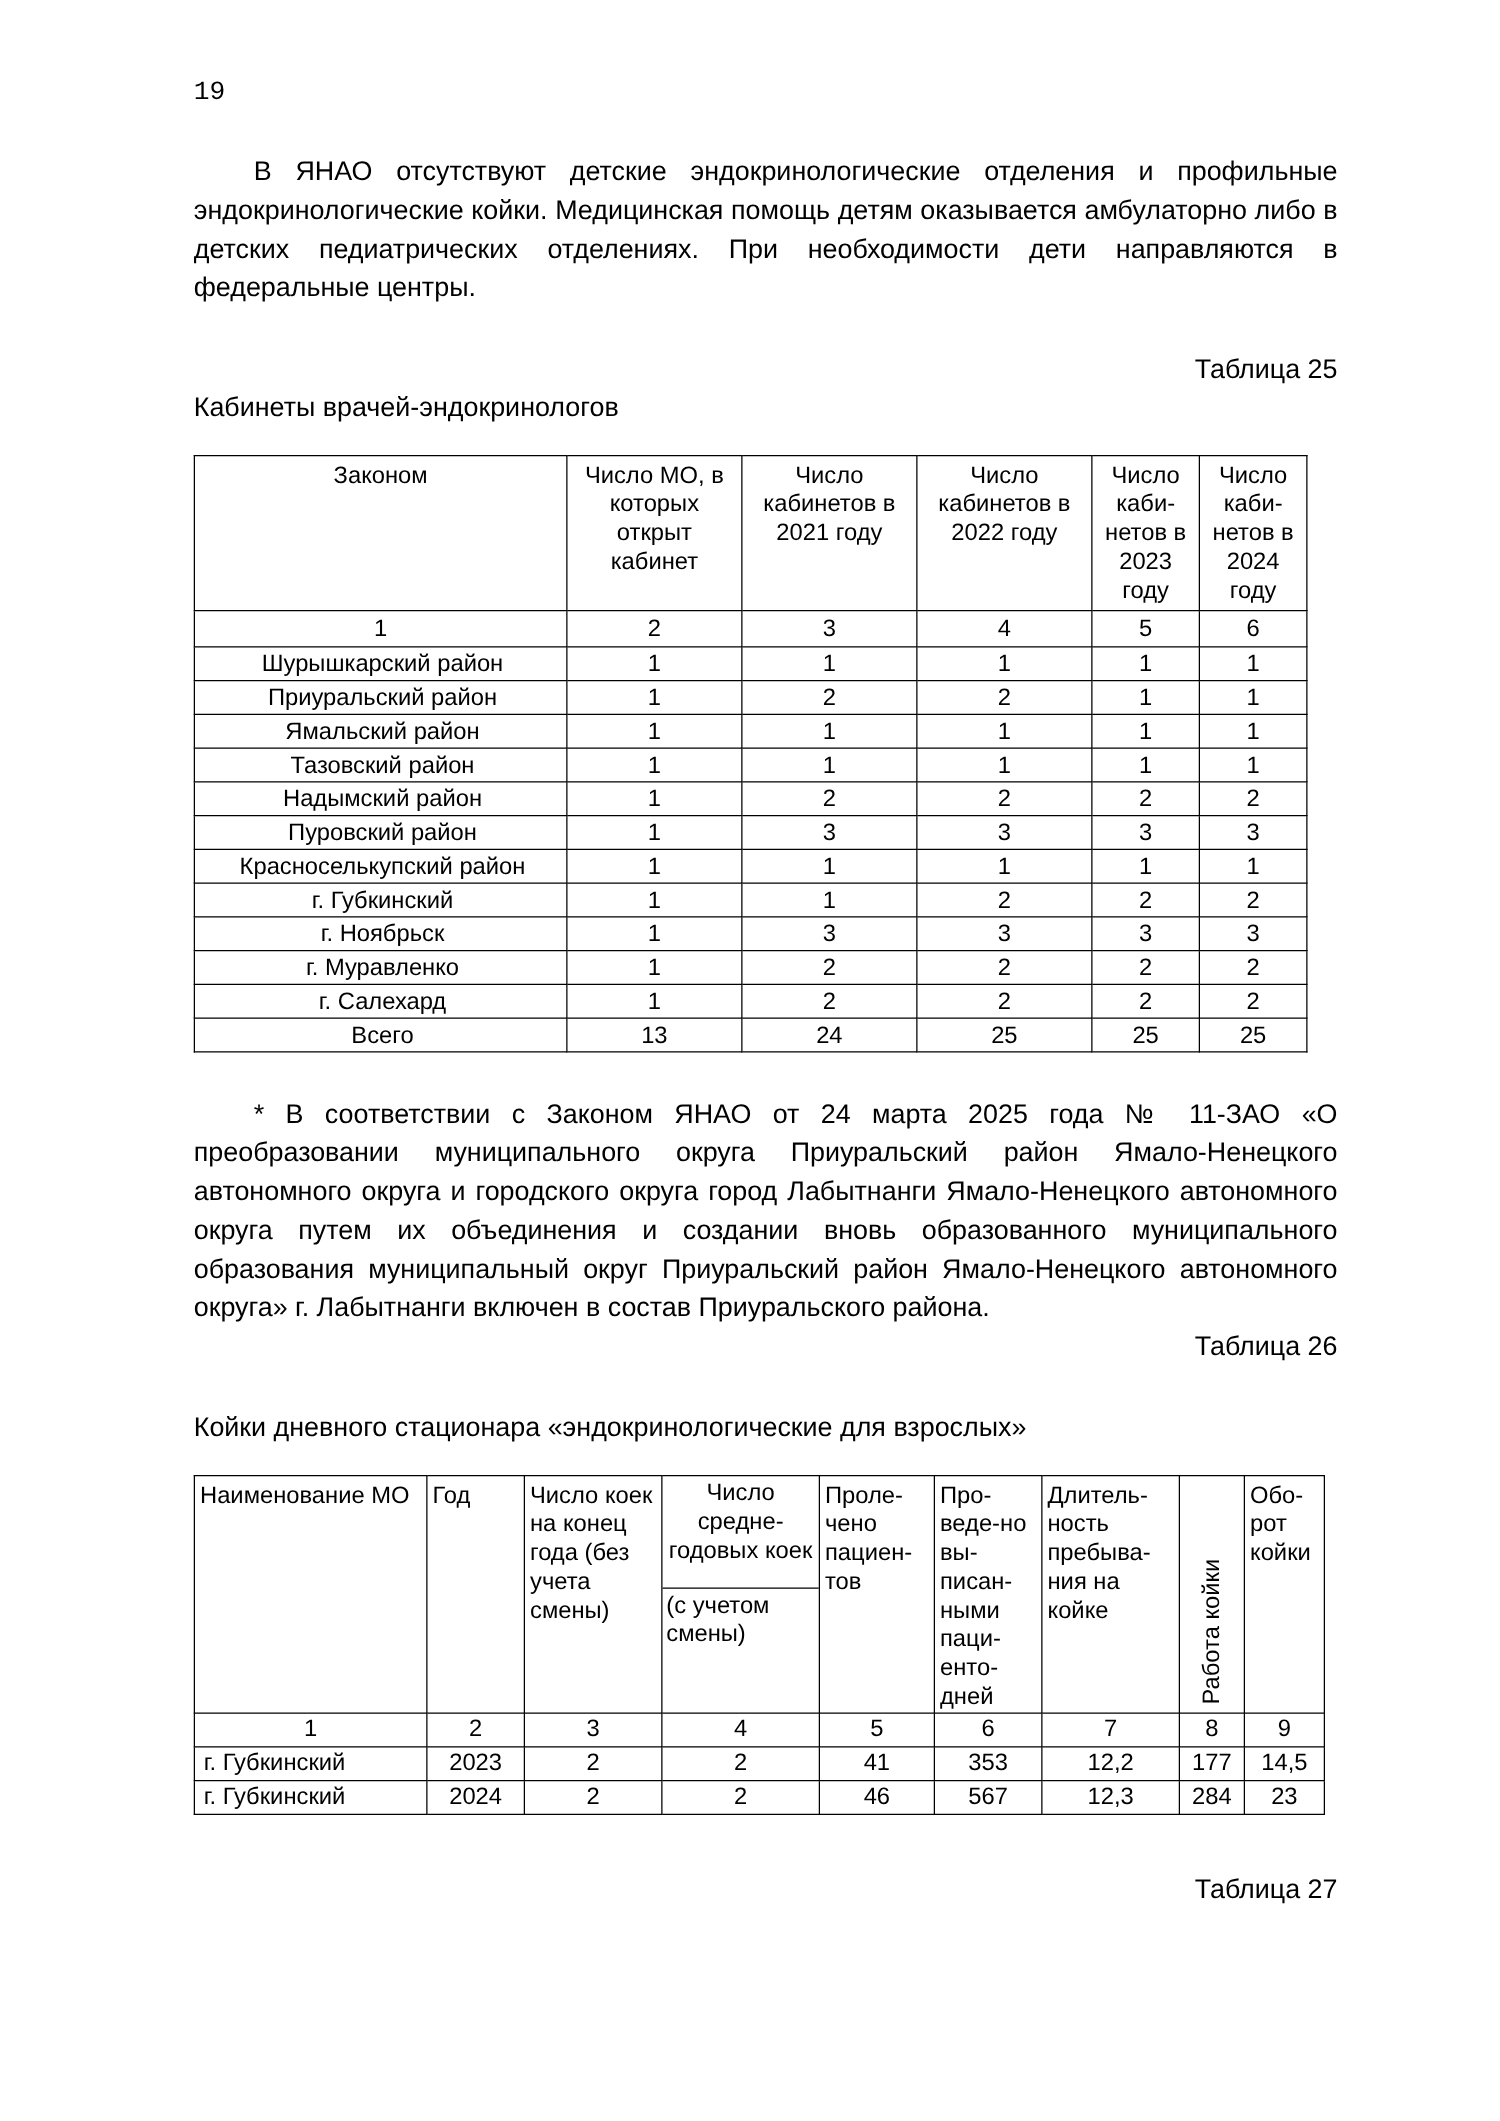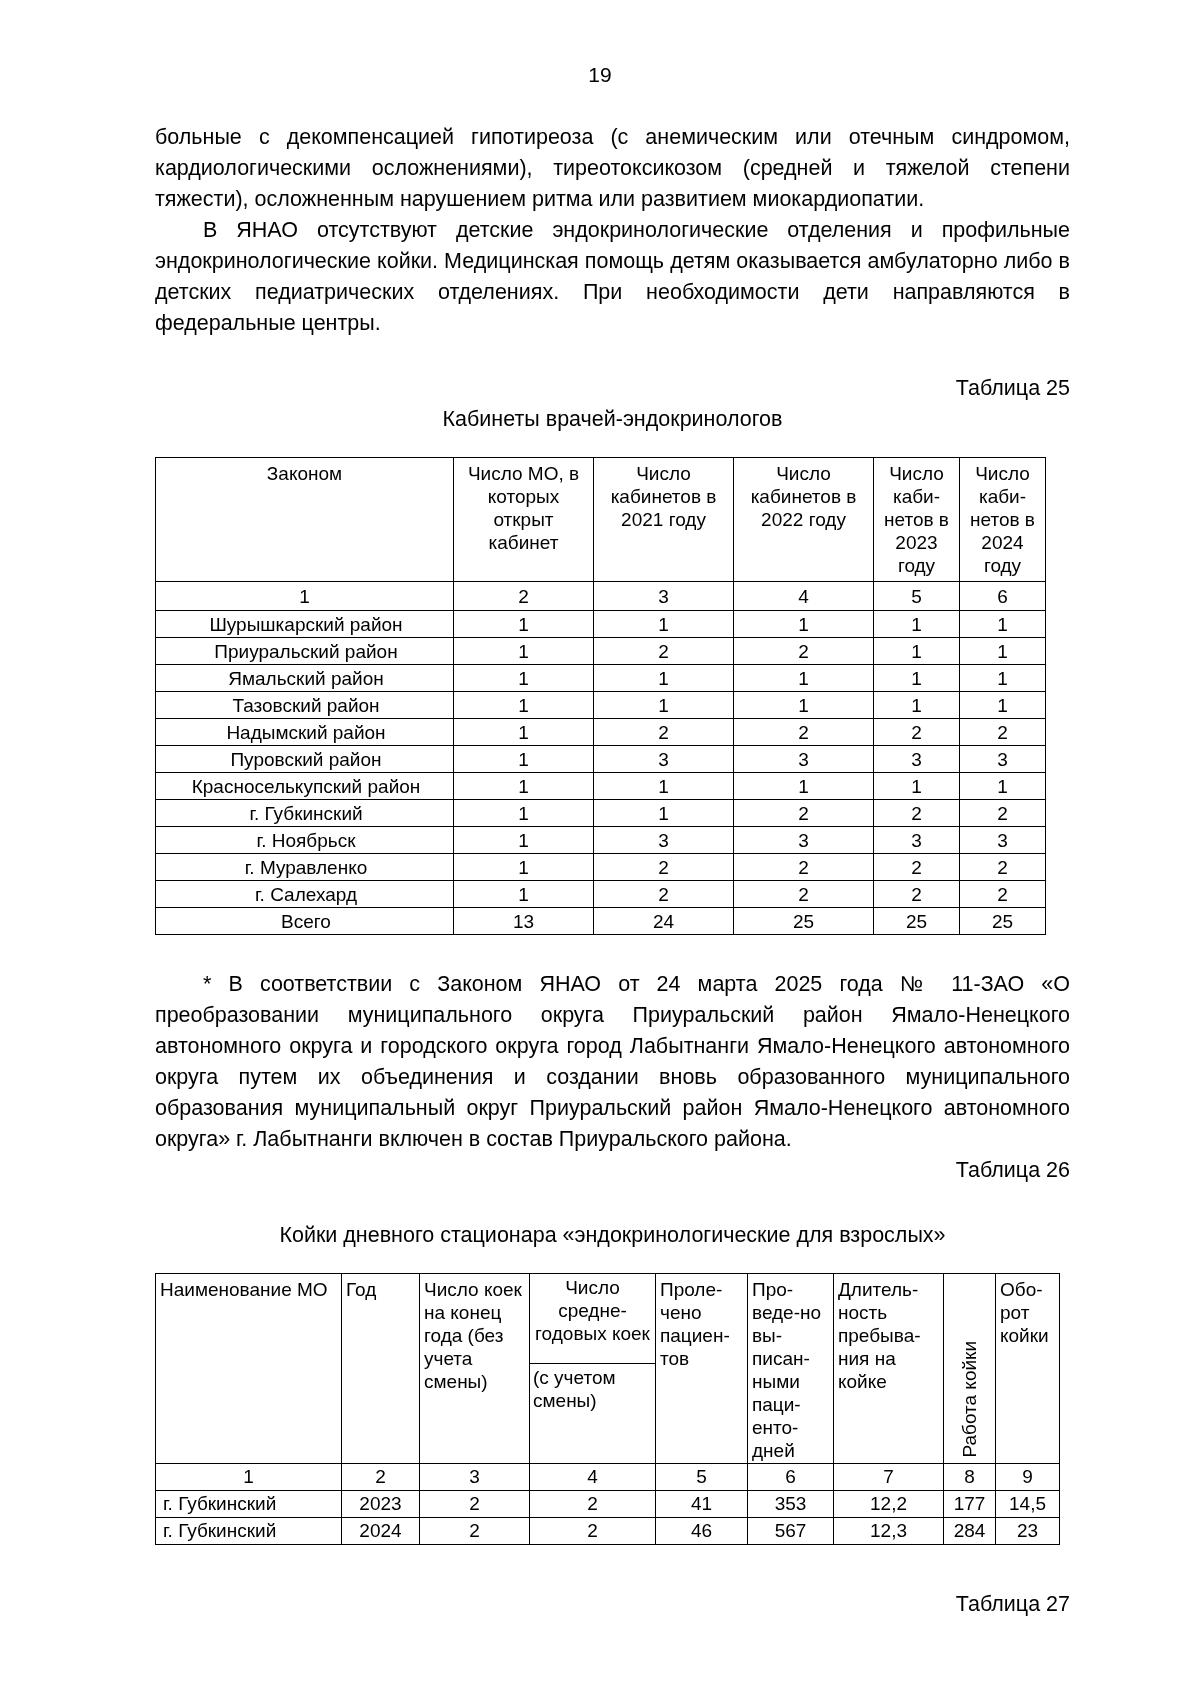--- a/index.html
+++ b/index.html
@@ -15,45 +15,46 @@
     -webkit-font-smoothing: none;
   }
   .page {
     position: relative;
     width: 1200px;
     height: 1697px;
     box-sizing: border-box;
     padding: 62px 130px 0 155px;
   }
   .page-number {
-    text-align: center;
+    text-align: left;
     font-size: 21px;
     line-height: 26px;
     margin: 0 0 34px 0;
     padding-right: 25px;
+    font-family: Liberation Mono, monospace;
   }
   p.body-text {
     margin: 0;
     font-size: 21.5px;
     line-height: 31px;
     text-align: justify;
     text-justify: inter-word;
     hyphens: none;
   }
   p.indent {
     text-indent: 48px;
   }
   .table-label {
     text-align: right;
     font-size: 21.5px;
     line-height: 31px;
     margin: 0;
   }
   .table-title {
-    text-align: center;
+    text-align: left;
     font-size: 21.5px;
     line-height: 31px;
     margin: 0;
   }
   table.doc-table {
     border-collapse: collapse;
     width: 890px;
     margin: 0;
     table-layout: fixed;
   }
@@ -123,21 +124,20 @@
     text-align: left;
   }
 </style>
 </head>
 <body>
 
 <div class="page">
 
   <div class="page-number">19</div>
 
-  <p class="body-text">больные с декомпенсацией гипотиреоза (с анемическим или отечным синдромом, кардиологическими осложнениями), тиреотоксикозом (средней и тяжелой степени тяжести), осложненным нарушением ритма или развитием миокардиопатии.</p>
   <p class="body-text indent">В ЯНАО отсутствуют детские эндокринологические отделения и профильные эндокринологические койки. Медицинская помощь детям оказывается амбулаторно либо в детских педиатрических отделениях. При необходимости дети направляются в федеральные центры.</p>
 
   <div class="gap-lg"></div>
 
   <div class="table-label">Таблица 25</div>
   <div class="table-title">Кабинеты врачей-эндокринологов</div>
 
   <div class="gap-md"></div>
 
   <table class="doc-table t25">

